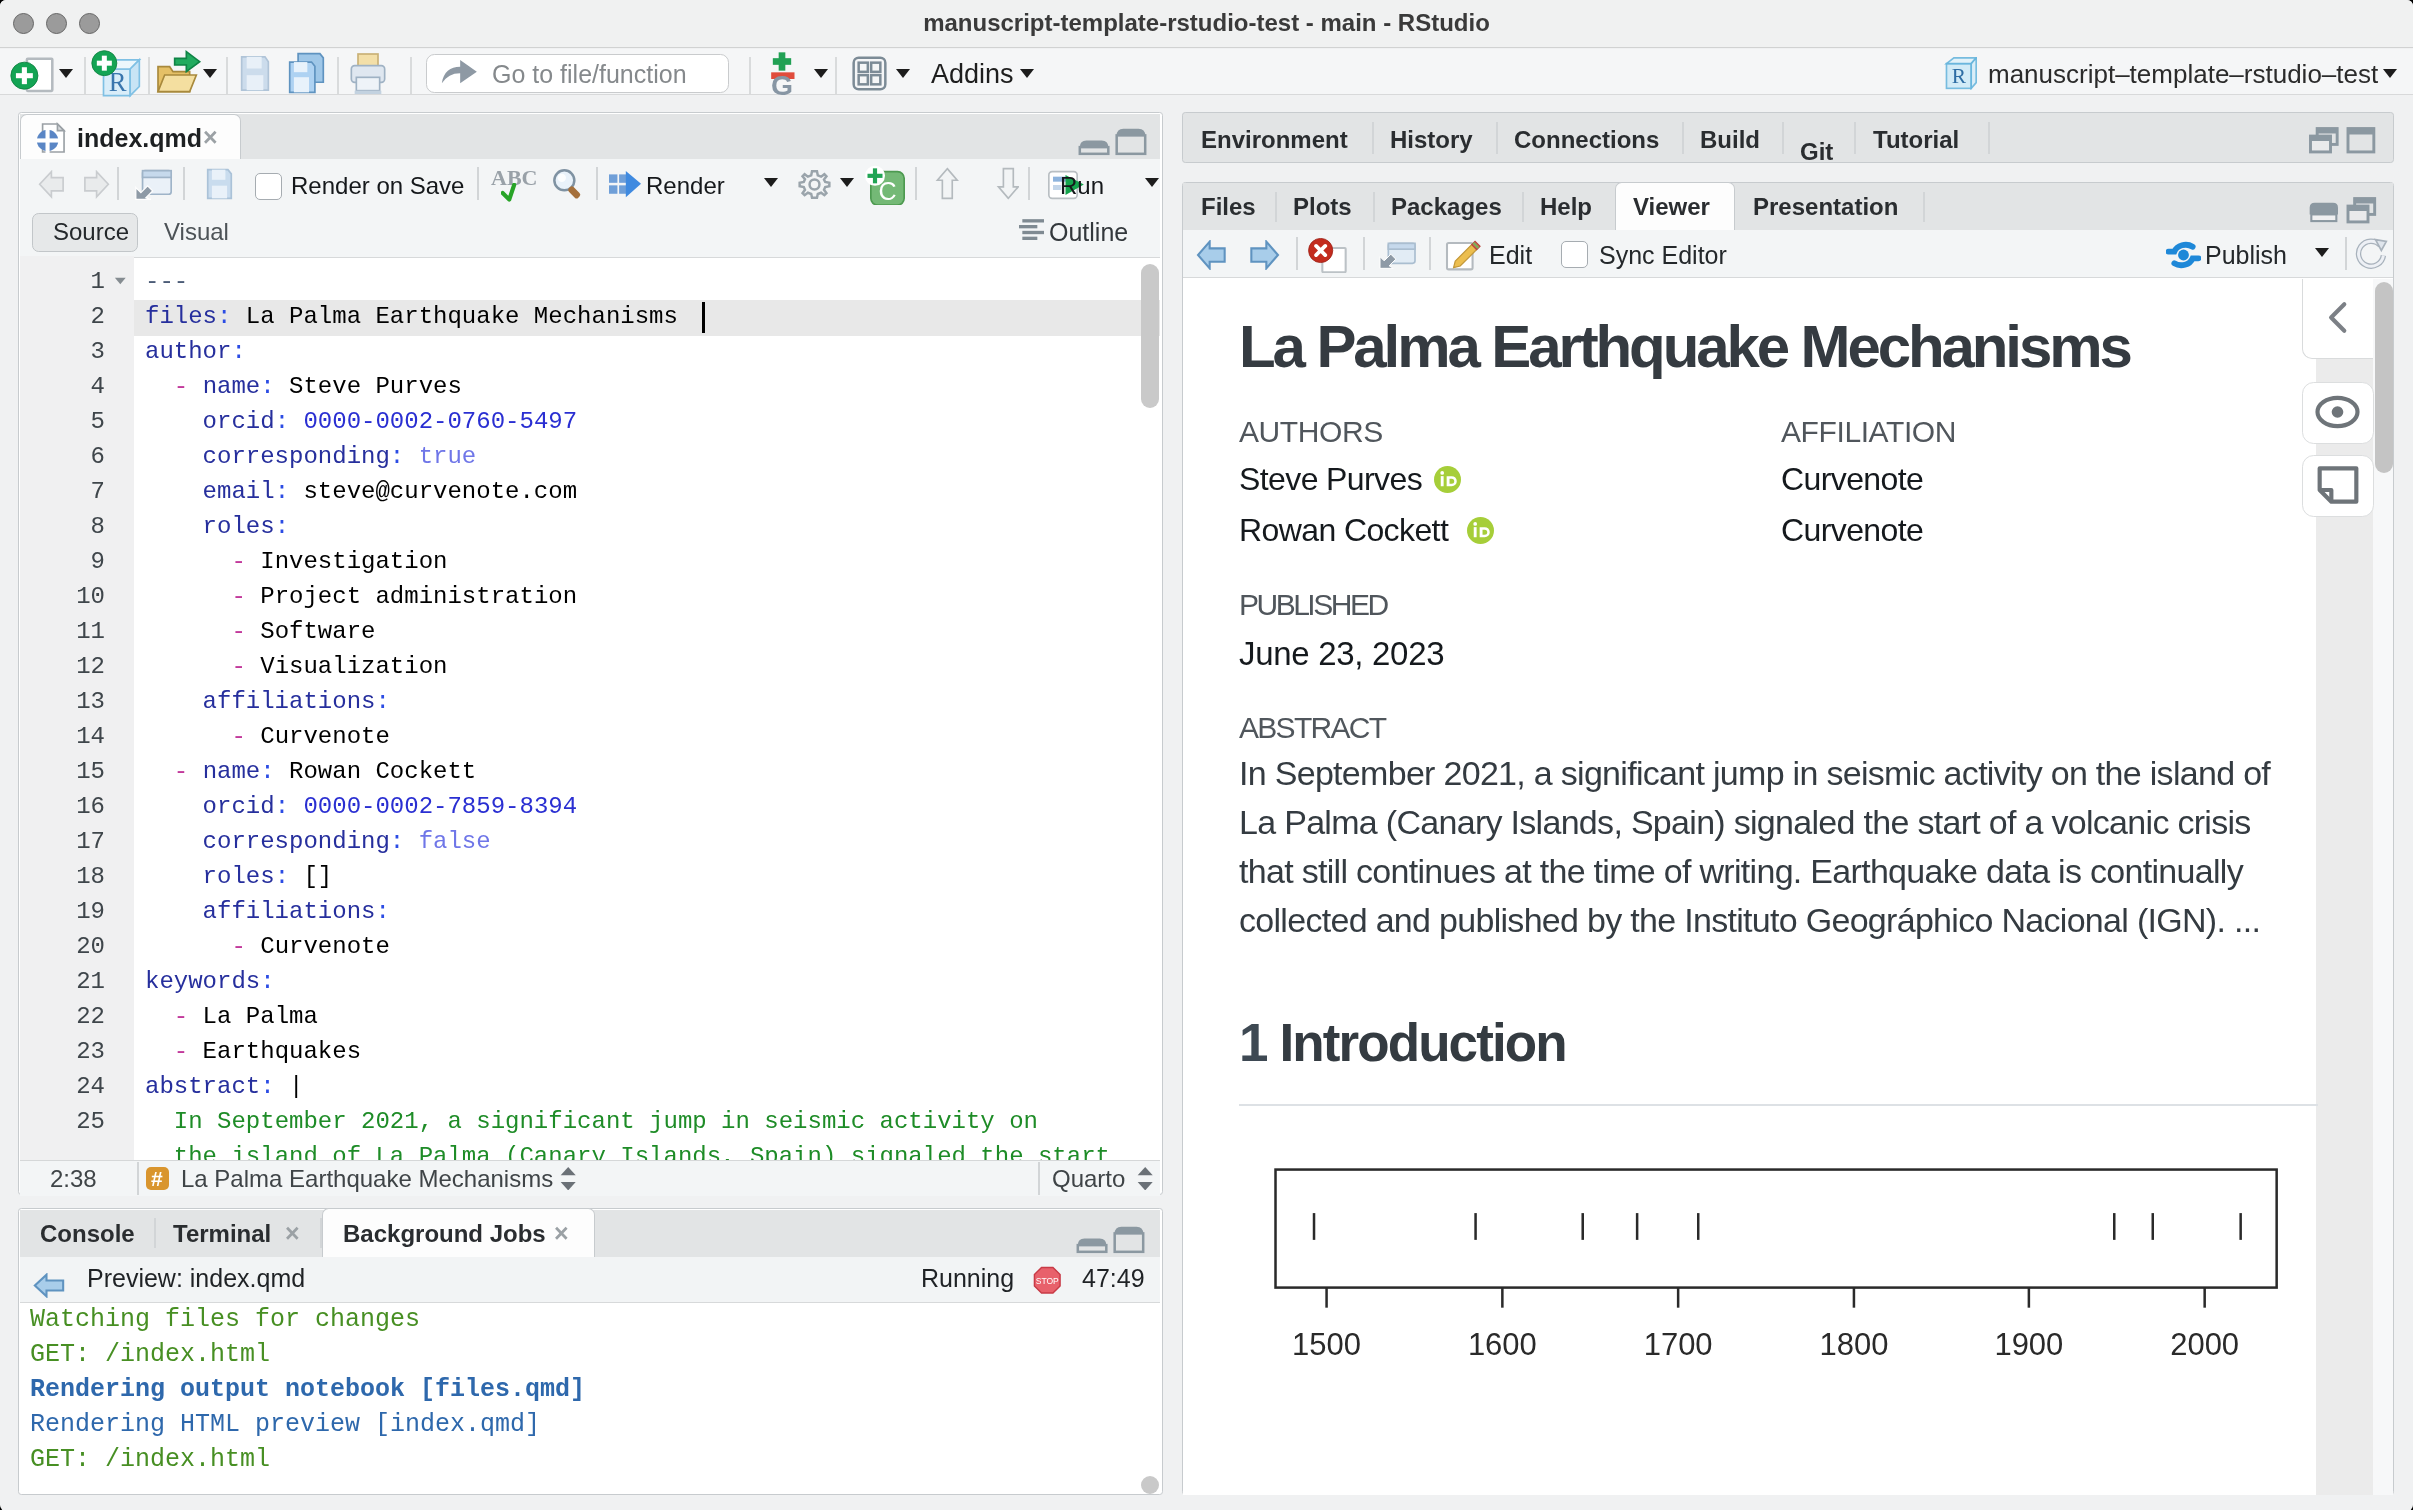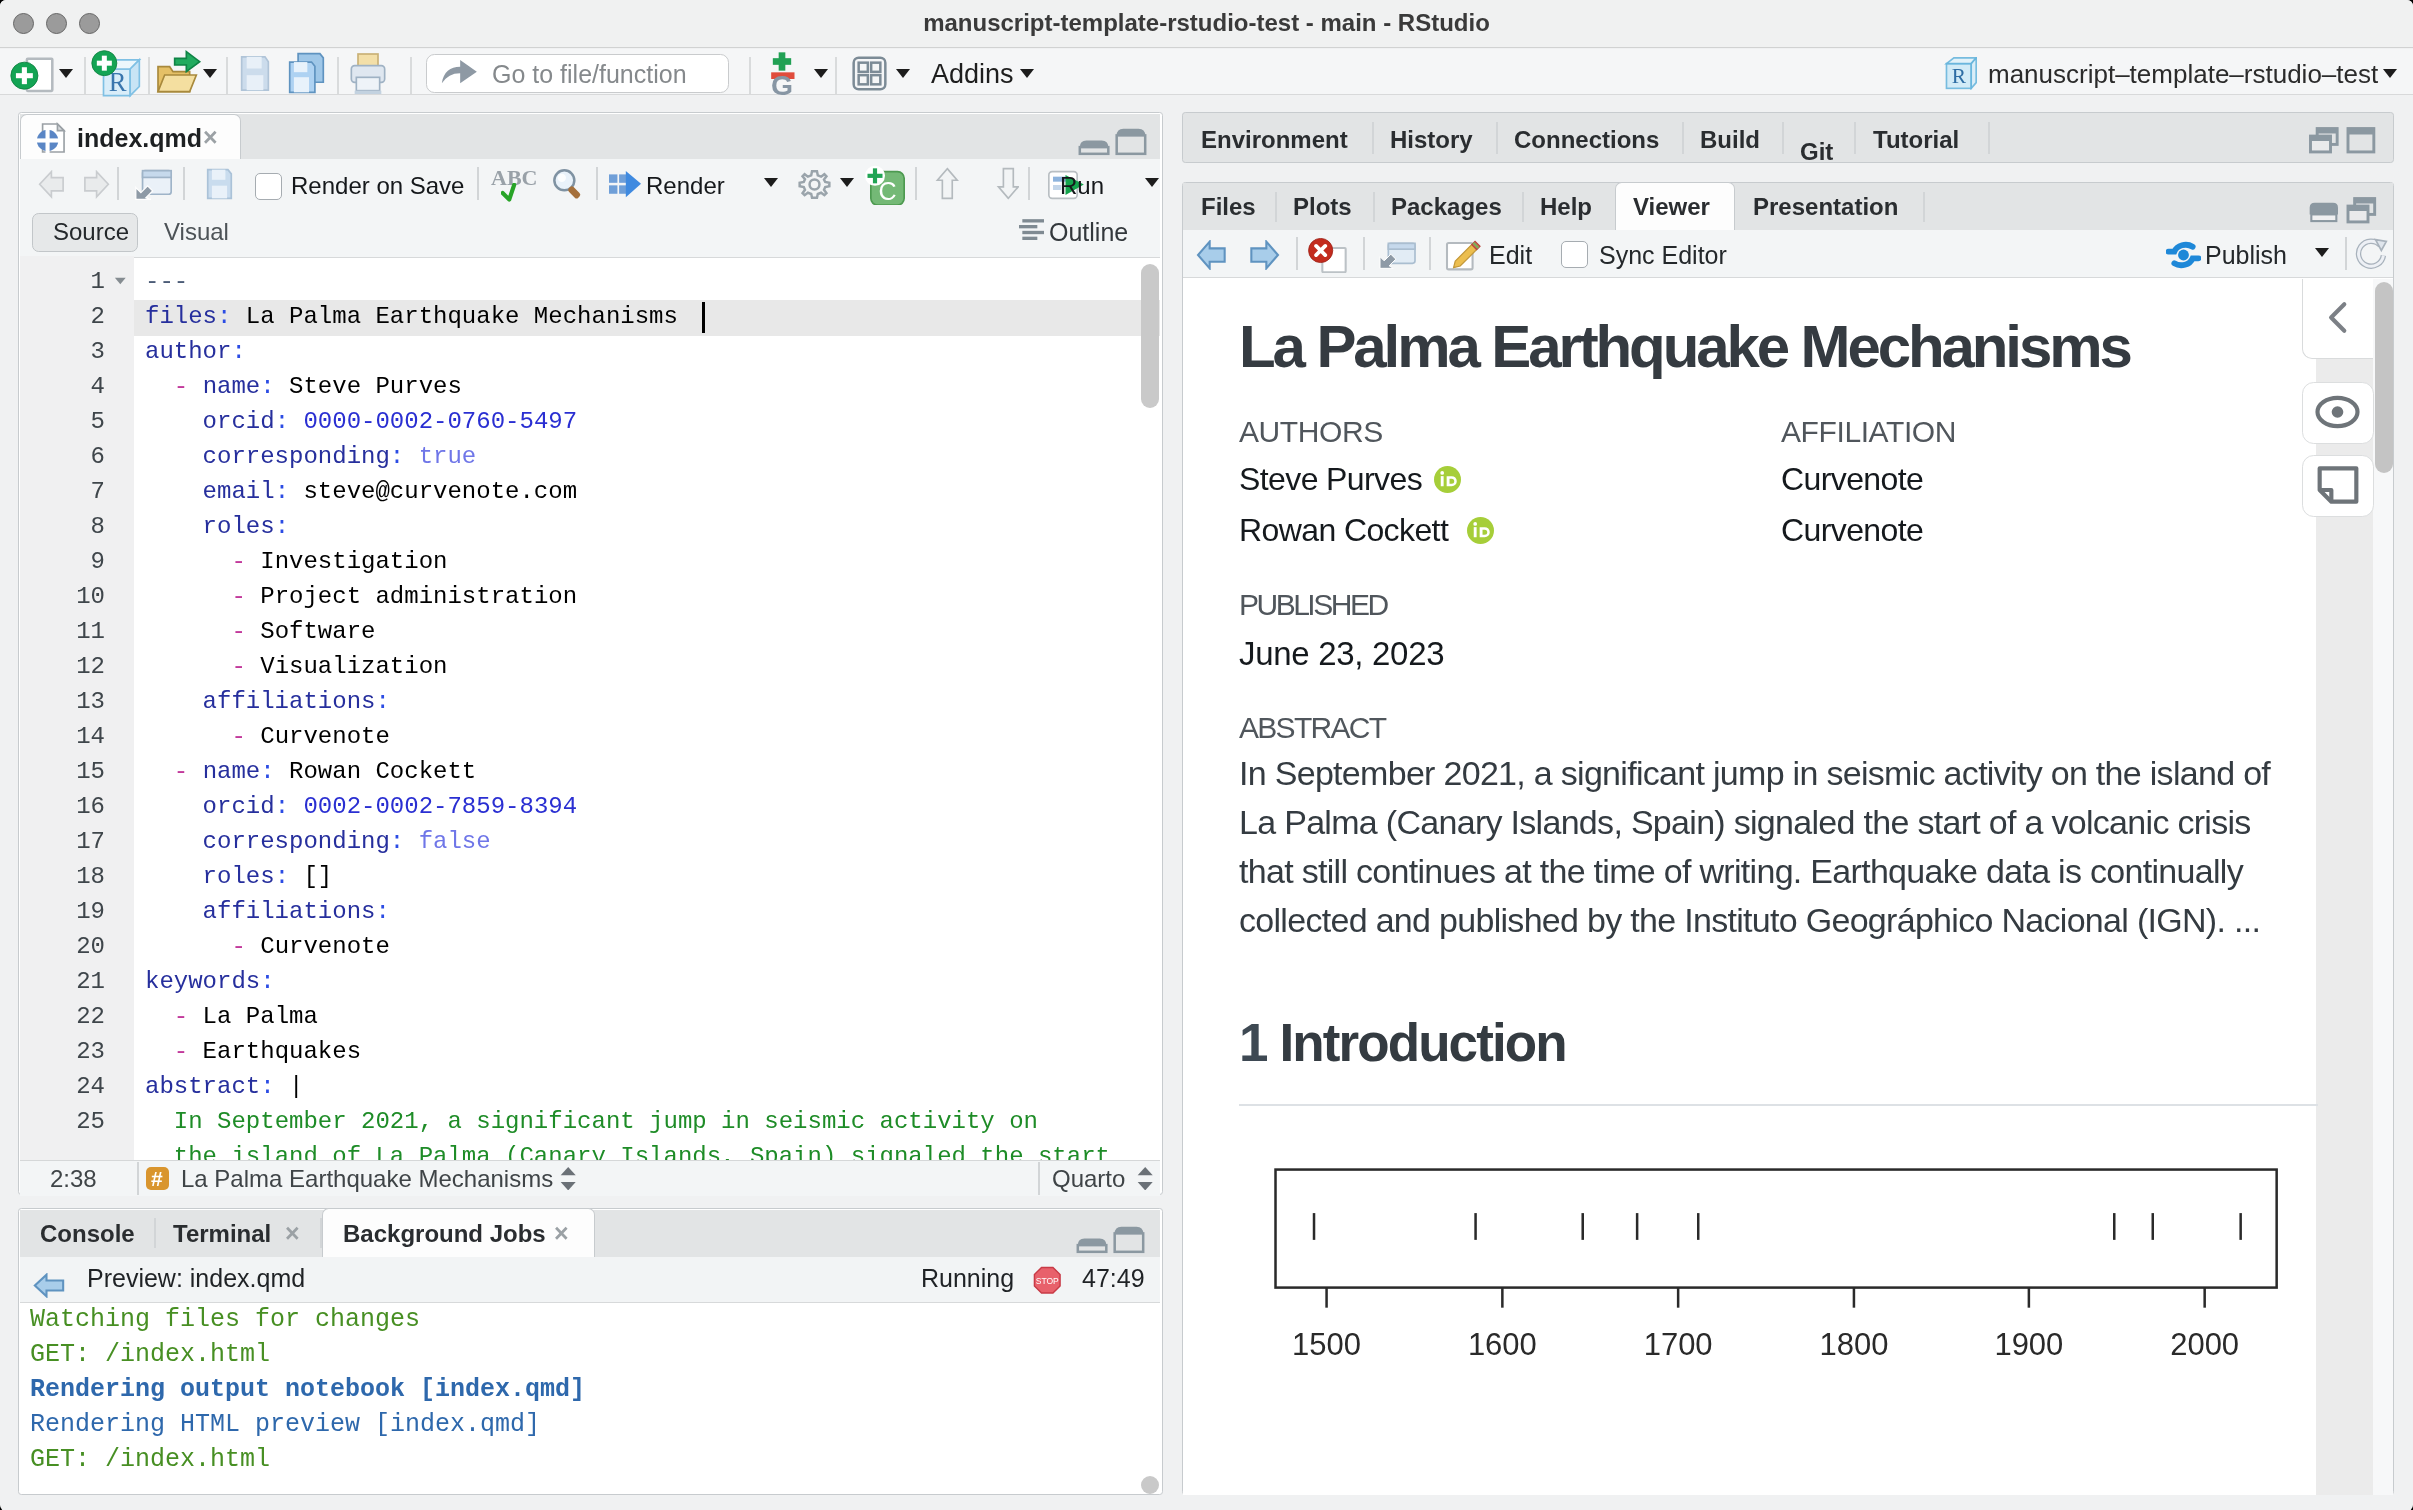--- a/index.html
+++ b/index.html
@@ -254,21 +254,21 @@
     <span class="k">corresponding</span><span class="pc">:</span> <span class="tb">true</span>
     <span class="k">email</span><span class="pc">:</span> steve@curvenote.com
     <span class="k">roles</span><span class="pc">:</span>
       <span class="dd">-</span> Investigation
       <span class="dd">-</span> Project administration
       <span class="dd">-</span> Software
       <span class="dd">-</span> Visualization
     <span class="k">affiliations</span><span class="pc">:</span>
       <span class="dd">-</span> Curvenote
   <span class="dd">-</span> <span class="k">name</span><span class="pc">:</span> Rowan Cockett
-    <span class="k">orcid</span><span class="pc">:</span> <span class="nm">0002-0002-7859-8394</span>
+    <span class="k">orcid</span><span class="pc">:</span> <span class="nm">0000-0002-7859-8394</span>
     <span class="k">corresponding</span><span class="pc">:</span> <span class="tb">false</span>
     <span class="k">roles</span><span class="pc">:</span> []
     <span class="k">affiliations</span><span class="pc">:</span>
       <span class="dd">-</span> Curvenote
 <span class="k">keywords</span><span class="pc">:</span>
   <span class="dd">-</span> La Palma
   <span class="dd">-</span> Earthquakes
 <span class="k">abstract</span><span class="pc">:</span> |
   <span class="gg">In September 2021, a significant jump in seismic activity on</span>
   <span class="gg">the island of La Palma (Canary Islands, Spain) signaled the start</span></div>
@@ -317,21 +317,21 @@
 <div class="ab" style="left:87px;top:1264px;font-size:25px;color:#1f2225">Preview: index.qmd</div>
 <div class="ab" style="left:921px;top:1264px;font-size:25px;color:#1f2225">Running</div>
 <svg class="ab" style="left:1033px;top:1266px" width="28.5" height="28.5" viewBox="0 0 40 40">
  <path d="M12 2 L28 2 L38 12 L38 28 L28 38 L12 38 L2 28 L2 12 Z" fill="#e8616b" stroke="#c83a46" stroke-width="2"></path>
  <text x="20" y="25" font-size="12" fill="#fff" text-anchor="middle" font-family="Liberation Sans">STOP</text>
 </svg>
 <div class="ab" style="left:1082px;top:1264px;font-size:25px;color:#1f2225">47:49</div>
 
 <div class="ab mono" style="left:30px;top:1302px;font-size:25px;line-height:35px;white-space:pre"><span style="color:#478f23">Watching files for changes</span>
 <span style="color:#478f23">GET: /index.html</span>
-<span style="color:#2e68ac;font-weight:bold">Rendering output notebook [index.qmd]</span>
+<span style="color:#2e68ac;font-weight:bold">Rendering output notebook [files.qmd]</span>
 <span style="color:#2e68ac;font-weight:normal">Rendering HTML preview [index.qmd]</span>
 <span style="color:#478f23">GET: /index.html</span></div>
 <div class="ab" style="left:1141px;top:1476px;width:18.4px;height:18.4px;background:#c9c9c9;border-radius:9.2px"></div>
 
 <div class="ab" style="left:1182px;top:112px;width:1210px;height:49px;background:#e2e4e5;border:1.7px solid #c7cbce;border-radius:3.3px"></div>
 <div class="ab contab" style="left:1201px;top:126px">Environment</div>
 <div class="ab psep" style="left:1372px;top:122px;height:32px"></div>
 <div class="ab contab" style="left:1390px;top:126px">History</div>
 <div class="ab psep" style="left:1496px;top:122px;height:32px"></div>
 <div class="ab contab" style="left:1514px;top:126px">Connections</div>

